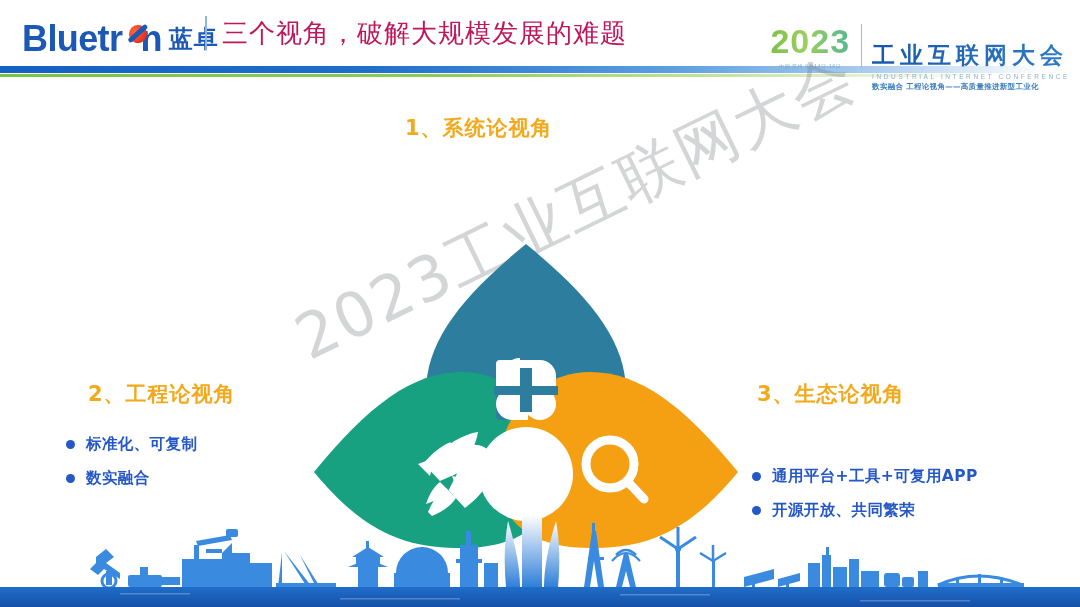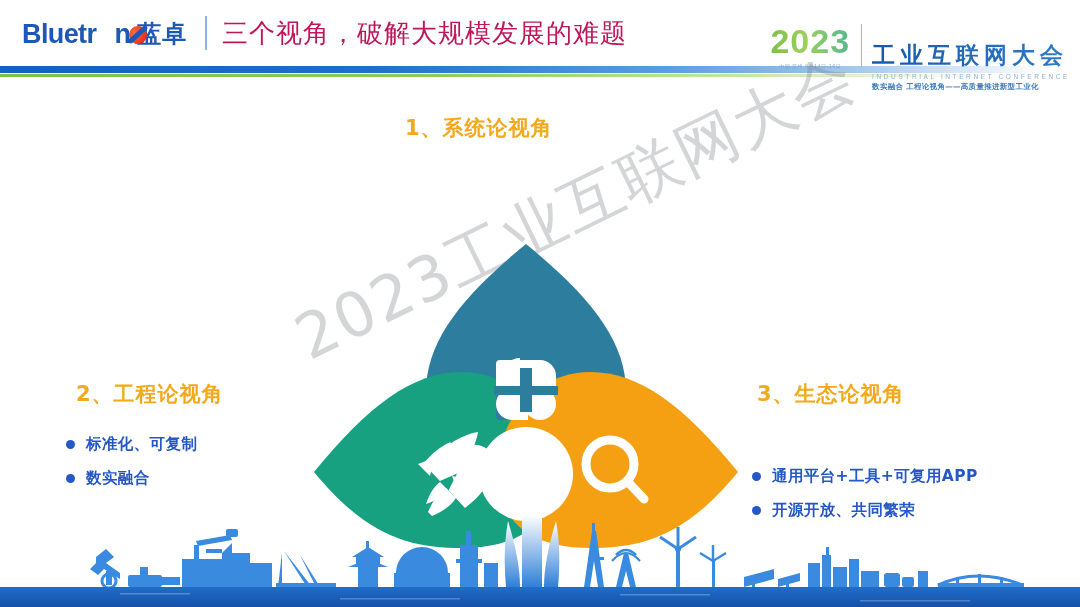--- a/index.html
+++ b/index.html
@@ -18,21 +18,21 @@
 
   
   .header {
     position: absolute; left: 0; top: 0; width: 1080px; height: 80px;
   }
   .brand {
     position: absolute; left: 22px; top: 18px;
     display: flex; align-items: center; gap: 7px;
   }
   .brand-word {
-    font-size: 27px; font-weight: bold; color: #1c58b5;
+    font-size: 36px; font-weight: bold; color: #1c58b5;
     letter-spacing: -0.6px; position: relative;
     font-family: "Liberation Sans", sans-serif;
   }
   .brand-o-dot {
     position: absolute; left: 107px; top: 7px;
     width: 18px; height: 18px; border-radius: 50%;
     background: radial-gradient(circle at 35% 32%, #ff6a3d 0%, #e8341f 68%, #b11d14 100%);
     transform: rotate(-20deg);
   }
   .brand-o-dot::after {
@@ -111,21 +111,21 @@
   .bullet-dot {
     width: 9px; height: 9px; border-radius: 50%; background: #2558c6; flex: none;
   }
   .bullet-text {
     font-size: 15.5px; font-weight: bold; color: #2558c6; letter-spacing: .4px;
     font-family: "DejaVu Sans", "Liberation Sans", sans-serif;
   }
 
   #sec1-head { left: 405px; top: 114px; }
   #sec1-bullets { left: 398px; top: 168px; }
-  #sec2-head { left: 76px; top: 380px; }
+  #sec2-head { left: 88px; top: 380px; }
   #sec2-bullets { left: 66px; top: 434px; }
   #sec3-head { left: 757px; top: 380px; }
   #sec3-bullets { left: 752px; top: 428px; margin-top: 38px; }
 
   
   .petals { position: absolute; left: 306px; top: 236px; width: 440px; height: 320px; }
 
   
   .watermark {
     position: absolute; left: 300px; top: 300px;

